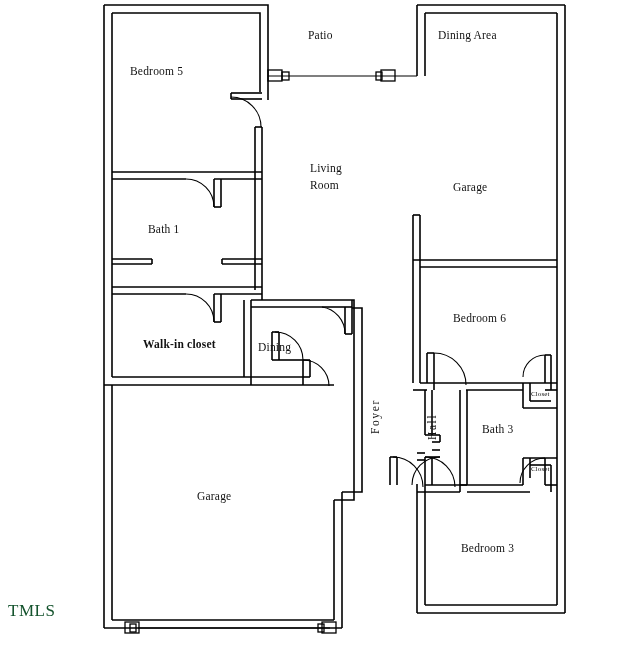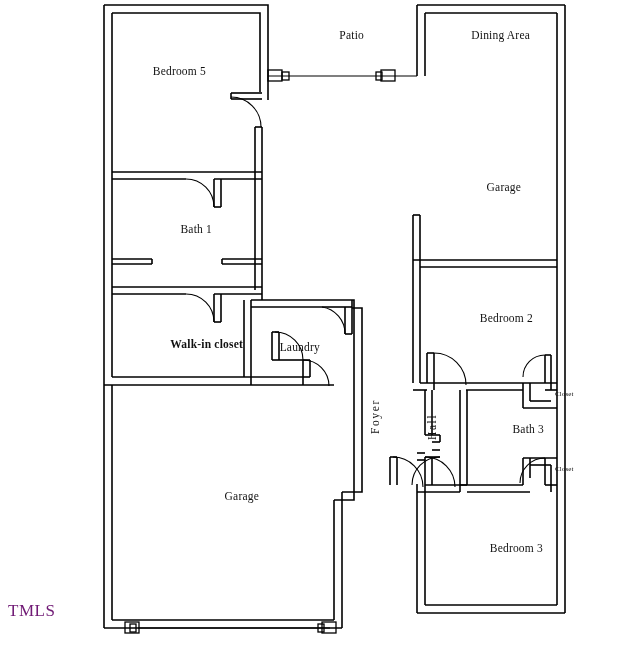--- a/index.html
+++ b/index.html
@@ -28,50 +28,49 @@
     width: 638px;
     height: 648px;
     display: block;
   }
   .room-label {
     position: absolute;
     font-family: "Liberation Serif", serif;
     font-size: 11.5px;
     color: #111111;
     white-space: nowrap;
-    text-align: right;
+    text-align: left;
     line-height: 1.35;
     letter-spacing: 0.2px;
   }
   .room-label.two-line { line-height: 1.45; }
   .closet-label {
     position: absolute;
     font-family: "Liberation Serif", serif;
     font-size: 7px;
     color: #111111;
     white-space: nowrap;
     letter-spacing: 0.1px;
-    padding-left: 24px;
   }
   .rot-label {
     position: absolute;
     font-family: "Liberation Serif", serif;
     font-size: 11.5px;
     color: #111111;
     white-space: nowrap;
     transform-origin: left bottom;
     transform: rotate(-90deg);
     letter-spacing: 1.6px;
   }
   .watermark {
     position: absolute;
     font-family: "Liberation Serif", serif;
     font-size: 17px;
     letter-spacing: 0.5px;
-    color: #701a75;
+    color: #14532d;
   }
   svg line, svg path, svg polyline, svg rect.w {
     stroke: #000000;
     fill: none;
     stroke-linecap: butt;
     stroke-linejoin: miter;
   }
   .wall { stroke-width: 1.6; }
   .thin { stroke-width: 1.2; }
   .swing { stroke-width: 1.1; }
@@ -290,30 +289,34 @@
     </g>
 
   </svg>
 
   <div class="room-label" style="left:130px; top:64px; width:76px;">Bedroom 5</div>
 
   <div class="room-label" style="left:308px; top:28px; width:56px;">Patio</div>
 
   <div class="room-label" style="left:438px; top:28px; width:92px;">Dining Area</div>
 
+  <div class="room-label two-line" style="left:310px; top:160px; width:74px;">
+    <span>Living</span><br>
+    <span>Room</span>
+  </div>
 
   <div class="room-label" style="left:453px; top:180px; width:68px;">Garage</div>
 
   <div class="room-label" style="left:148px; top:222px; width:64px;">Bath 1</div>
 
-  <div class="room-label" style="left:453px; top:311px; width:80px;">Bedroom 2</div>
+  <div class="room-label" style="left:453px; top:311px; width:80px;">Bedroom 6</div>
 
   <div class="room-label" style="left:143px; top:337px; width:100px;font-weight:bold;">Walk-in closet</div>
 
-  <div class="room-label" style="left:258px; top:340px; width:62px;">Laundry</div>
+  <div class="room-label" style="left:258px; top:340px; width:62px;">Dining</div>
 
   <div class="rot-label" style="left:381px; top:422px;">Foyer</div>
 
   <div class="rot-label" style="left:438px; top:428px;">Hall</div>
 
   <div class="room-label" style="left:482px; top:422px; width:62px;">Bath 3</div>
 
   <div class="room-label" style="left:197px; top:489px; width:62px;">Garage</div>
 
   <div class="room-label" style="left:461px; top:541px; width:82px;">Bedroom 3</div>

